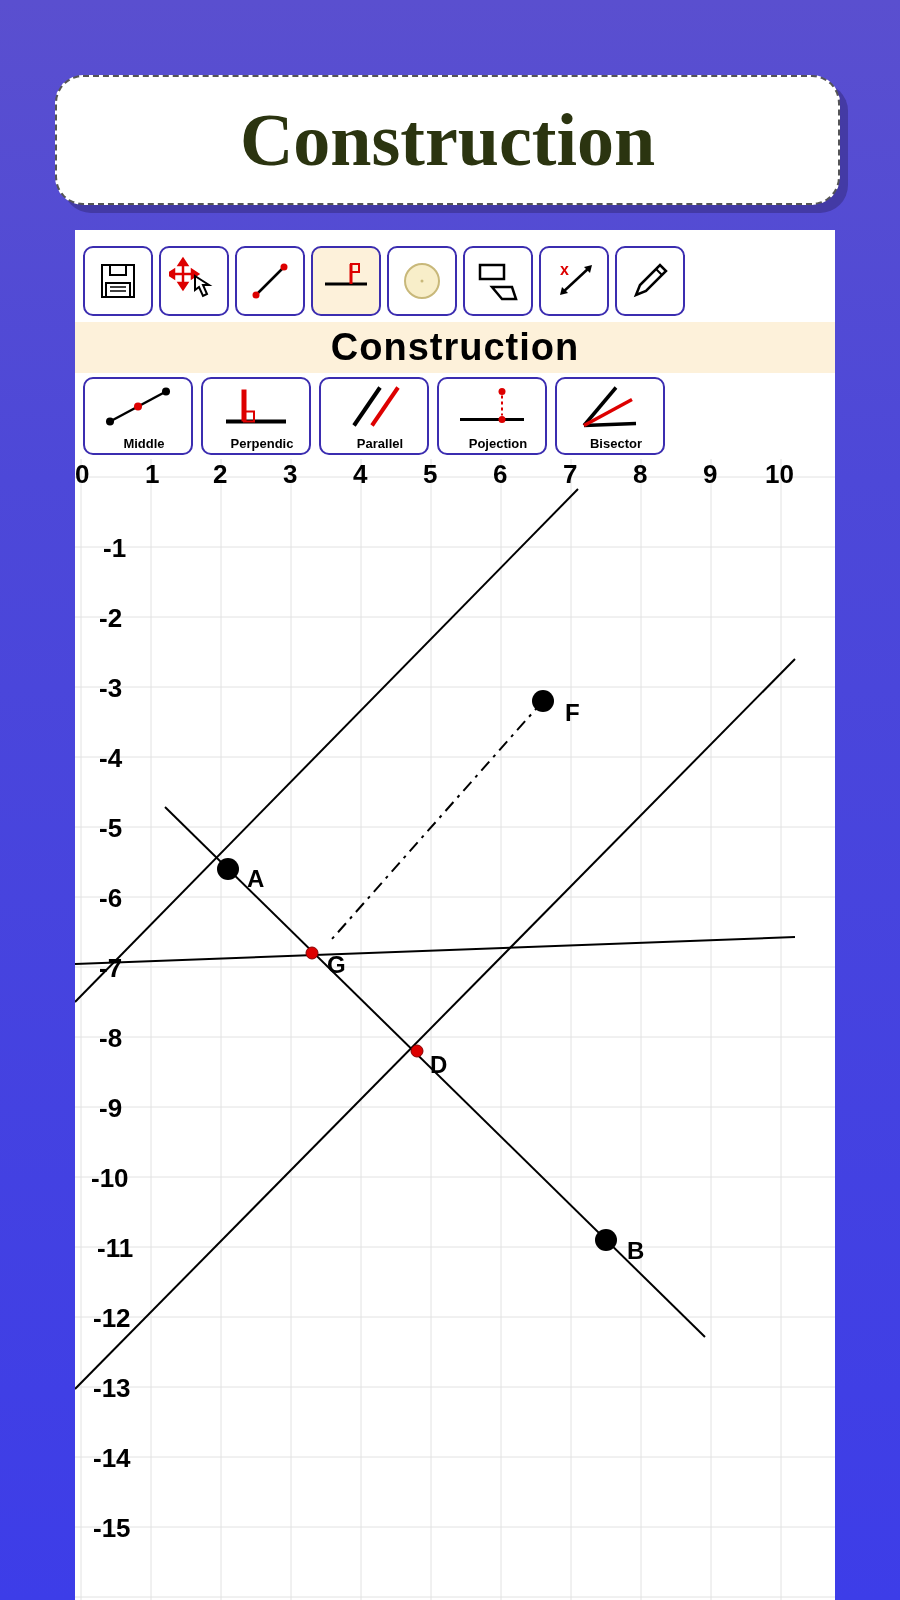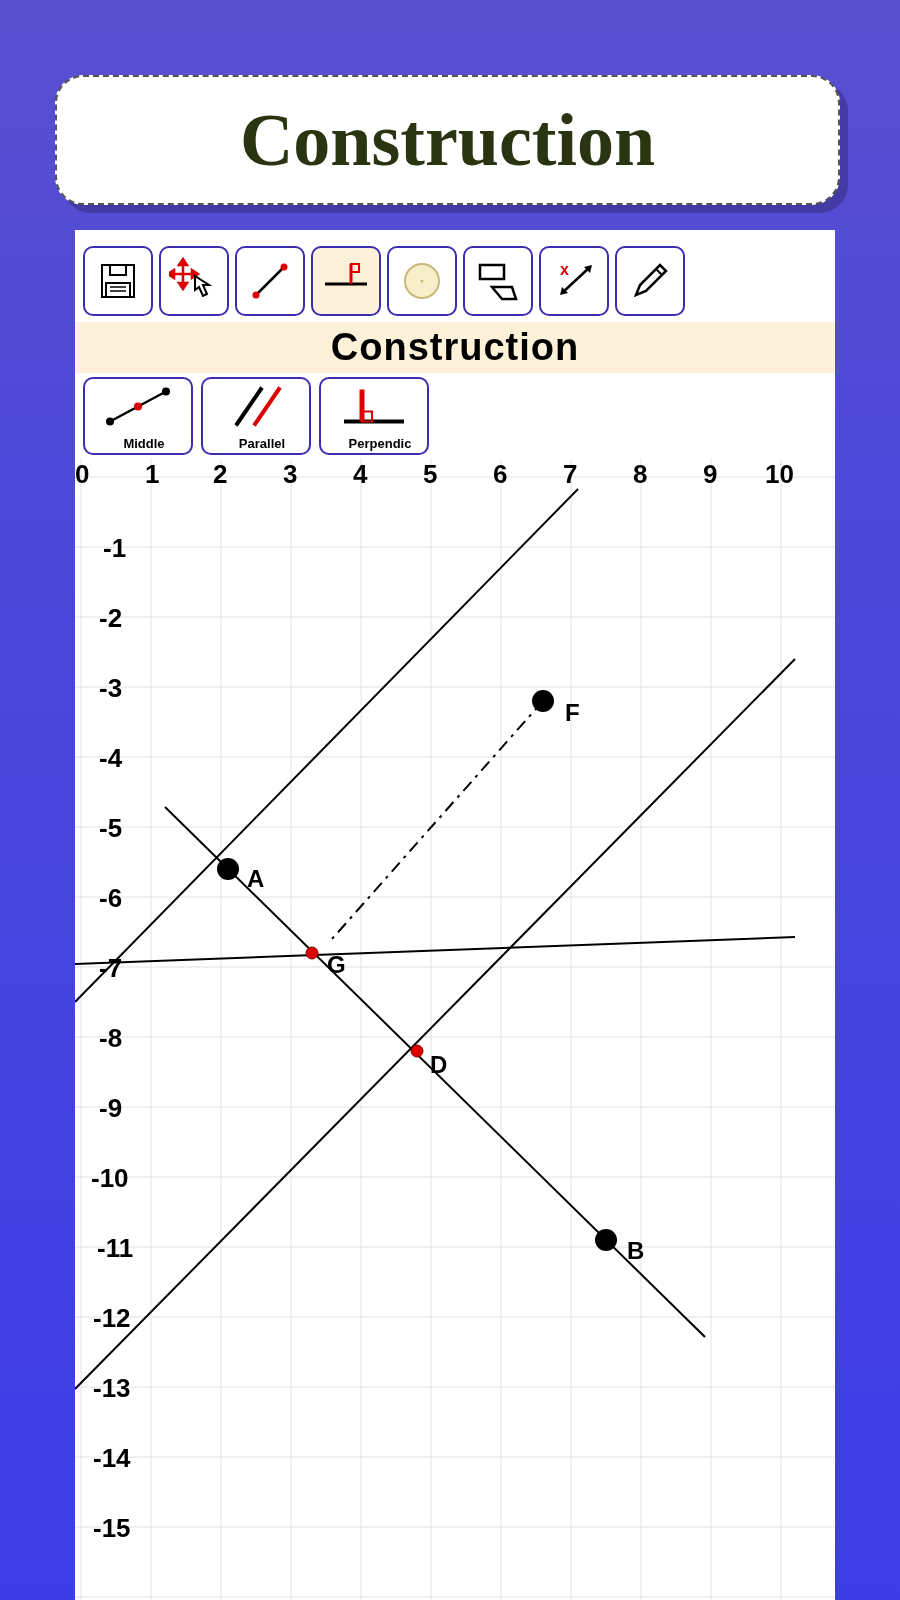--- a/index.html
+++ b/index.html
@@ -198,32 +198,49 @@
       <svg width="80" height="48" viewBox="0 0 80 48">
         <line x1="12" y1="38" x2="68" y2="8" stroke="#000" stroke-width="2.5"></line>
         <circle cx="12" cy="38" r="4" fill="#000"></circle>
         <circle cx="68" cy="8" r="4" fill="#000"></circle>
         <circle cx="40" cy="23" r="4" fill="#d00"></circle>
       </svg>
       <span class="lbl">Middle</span>
     </div>
     <div class="ctool">
       <svg width="80" height="48" viewBox="0 0 80 48">
-        <line x1="20" y1="42" x2="46" y2="4" stroke="#000" stroke-width="4"></line>
-        <line x1="38" y1="42" x2="64" y2="4" stroke="#d00" stroke-width="4"></line>
-      </svg>
-      <span class="lbl">Parallel</span>
-    </div>
-    <div class="ctool">
-      <svg width="80" height="48" viewBox="0 0 80 48">
         <line x1="10" y1="38" x2="70" y2="38" stroke="#000" stroke-width="4"></line>
         <line x1="28" y1="38" x2="28" y2="6" stroke="#d00" stroke-width="5"></line>
         <rect x="28" y="28" width="10" height="10" fill="none" stroke="#d00" stroke-width="2"></rect>
       </svg>
       <span class="lbl">Perpendic</span>
+    </div>
+    <div class="ctool">
+      <svg width="80" height="48" viewBox="0 0 80 48">
+        <line x1="20" y1="42" x2="46" y2="4" stroke="#000" stroke-width="4"></line>
+        <line x1="38" y1="42" x2="64" y2="4" stroke="#d00" stroke-width="4"></line>
+      </svg>
+      <span class="lbl">Parallel</span>
+    </div>
+    <div class="ctool">
+      <svg width="80" height="48" viewBox="0 0 80 48">
+        <line x1="8" y1="36" x2="72" y2="36" stroke="#000" stroke-width="3"></line>
+        <circle cx="50" cy="8" r="3.5" fill="#d00"></circle>
+        <line x1="50" y1="12" x2="50" y2="32" stroke="#d00" stroke-width="2" stroke-dasharray="3 3"></line>
+        <circle cx="50" cy="36" r="3.5" fill="#d00"></circle>
+      </svg>
+      <span class="lbl">Pojection</span>
+    </div>
+    <div class="ctool">
+      <svg width="80" height="48" viewBox="0 0 80 48">
+        <line x1="14" y1="42" x2="66" y2="40" stroke="#000" stroke-width="3.5"></line>
+        <line x1="14" y1="42" x2="46" y2="4" stroke="#000" stroke-width="3.5"></line>
+        <line x1="14" y1="42" x2="62" y2="16" stroke="#d00" stroke-width="3.5"></line>
+      </svg>
+      <span class="lbl">Bisector</span>
     </div>
   </div>
 
   <div class="canvas-wrap">
     <svg width="760" height="1160" viewBox="0 0 760 1160">
 
       <g class="grid">
 
         <line class="minor" x1="6" y1="0" x2="6" y2="1160"></line>
         <line class="minor" x1="76" y1="0" x2="76" y2="1160"></line>

